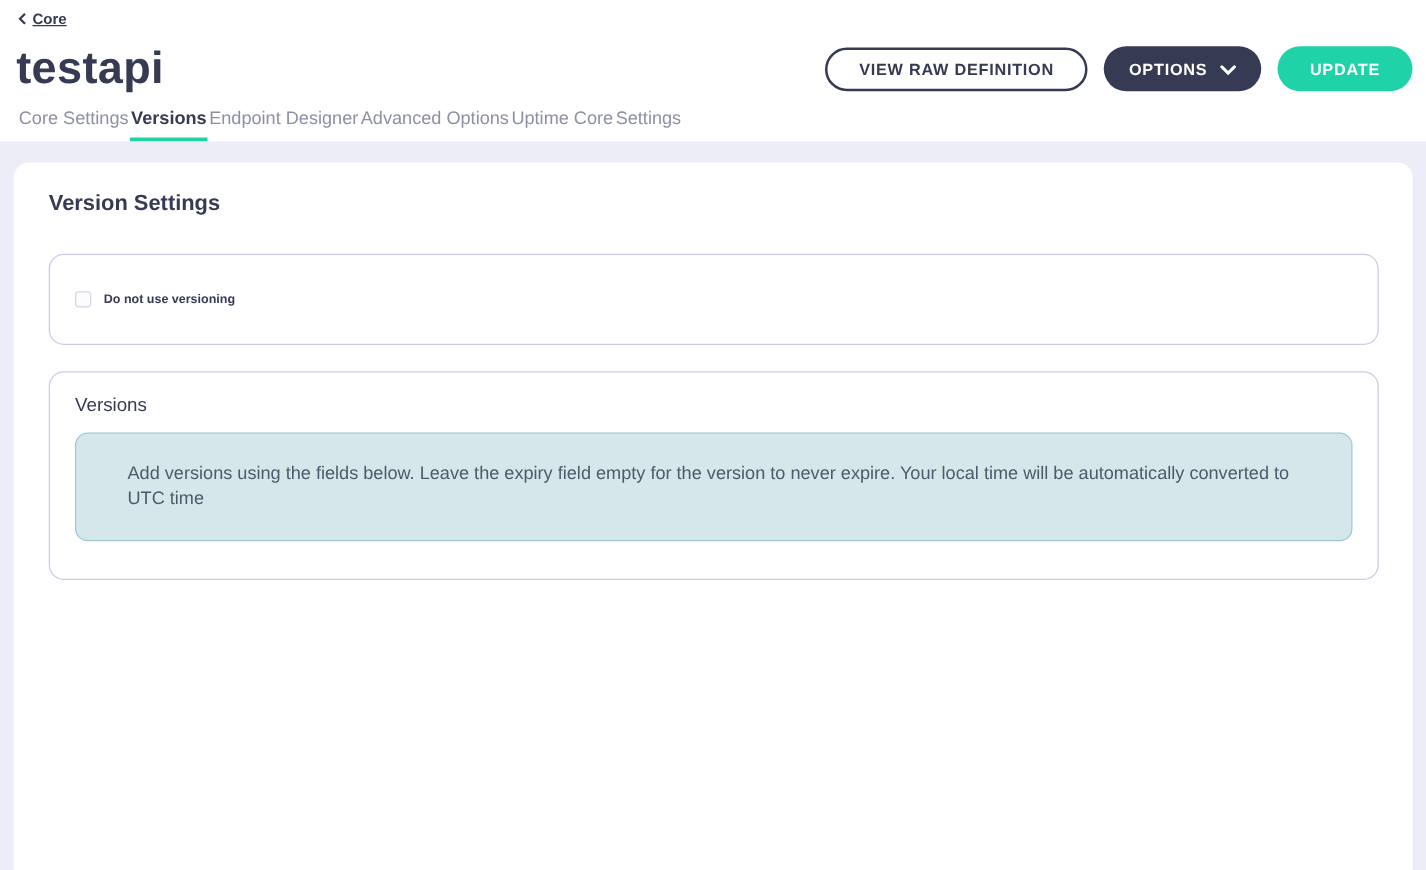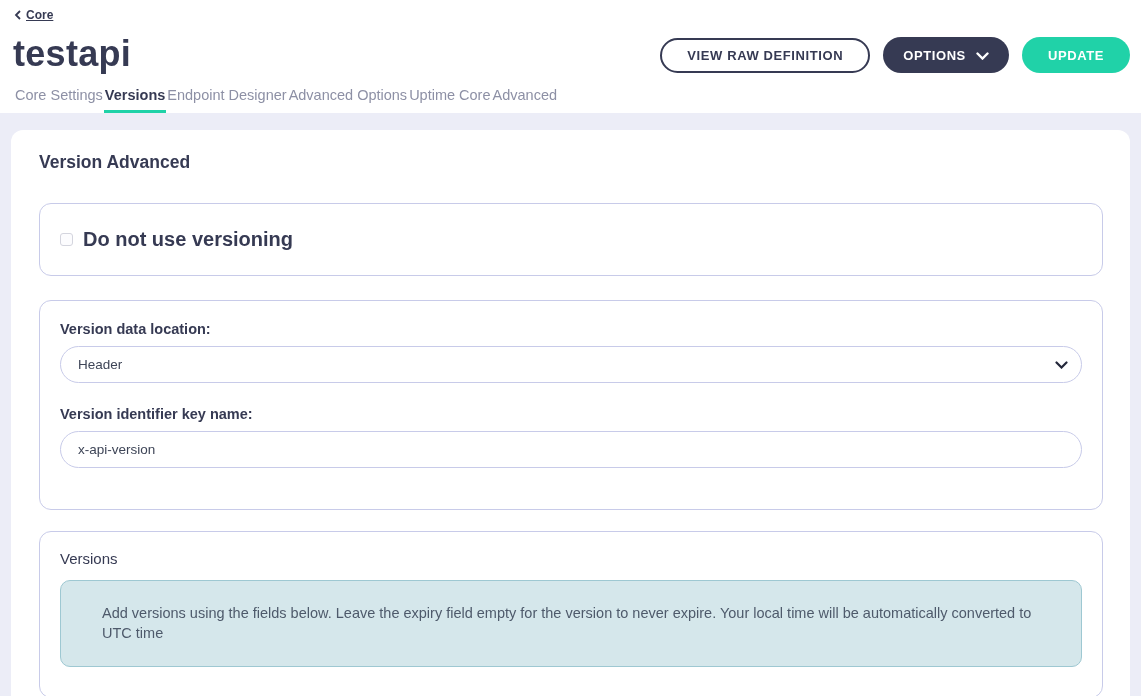--- a/index.html
+++ b/index.html
@@ -94,21 +94,21 @@
   .panel-toggle{
     margin-top:30px;height:73px;
     display:flex;align-items:center;padding:0 20px;
   }
   .cb{
     appearance:none;-webkit-appearance:none;
     width:13px;height:13px;border:1px solid #D4D5DE;border-radius:3px;
     background:#FCFCFE;margin:0 10px 0 0;cursor:pointer;flex:0 0 auto;
   }
   .cb-label{
-    font-size:20px;font-weight:700;color:var(--navy);cursor:pointer;
+    font-size:10px;font-weight:700;color:var(--navy);cursor:pointer;
   }
   .panel-fields{
     margin-top:24px;padding:20px 20px 41px;
   }
   .field-label{
     display:block;font-size:14.5px;font-weight:700;color:var(--navy);
   }
   .field-label + .pill{margin-top:9px;}
   .field-label.second{margin-top:23px;}
   .pill{
@@ -165,47 +165,33 @@
     </button>
     <button class="btn btn-teal">UPDATE</button>
   </div>
 
   <nav class="tabs">
     <div class="tab">Core Settings</div>
     <div class="tab active">Versions</div>
     <div class="tab">Endpoint Designer</div>
     <div class="tab">Advanced Options</div>
     <div class="tab">Uptime Core</div>
-    <div class="tab">Advanced</div>
+    <div class="tab">Settings</div>
   </nav>
 </div>
 
 <div class="content">
   <div class="card">
-    <h2>Version Advanced</h2>
+    <h2>Version Settings</h2>
 
     <div class="panel panel-toggle">
       <input type="checkbox" class="cb" id="no-versioning" style="">
       <label class="cb-label" for="no-versioning">Do not use versioning</label>
     </div>
 
-    <div class="panel panel-fields">
-      <span class="field-label">Version data location:</span>
-      <div class="pill select">
-        <span>Header</span>
-        <span>
-          <svg width="13" height="8" viewBox="0 0 13 8">
-              <polyline points="1.5,1.5 6.5,6.5 11.5,1.5" fill="none" stroke="#23273A" stroke-width="2.2" stroke-linecap="round"></polyline>
-            </svg>
-        </span>
-      </div>
-
-      <span class="field-label second">Version identifier key name:</span>
-      <input type="text" class="pill" value="x-api-version" style="">
-    </div>
 
     <div class="panel panel-versions">
       <div class="versions-title">Versions</div>
       <div class="info-banner">
         <span>Add versions using the fields below. Leave the expiry field empty for the version to never expire. Your local time will be automatically converted to UTC time</span>
       </div>
     </div>
   </div>
 </div>
 

